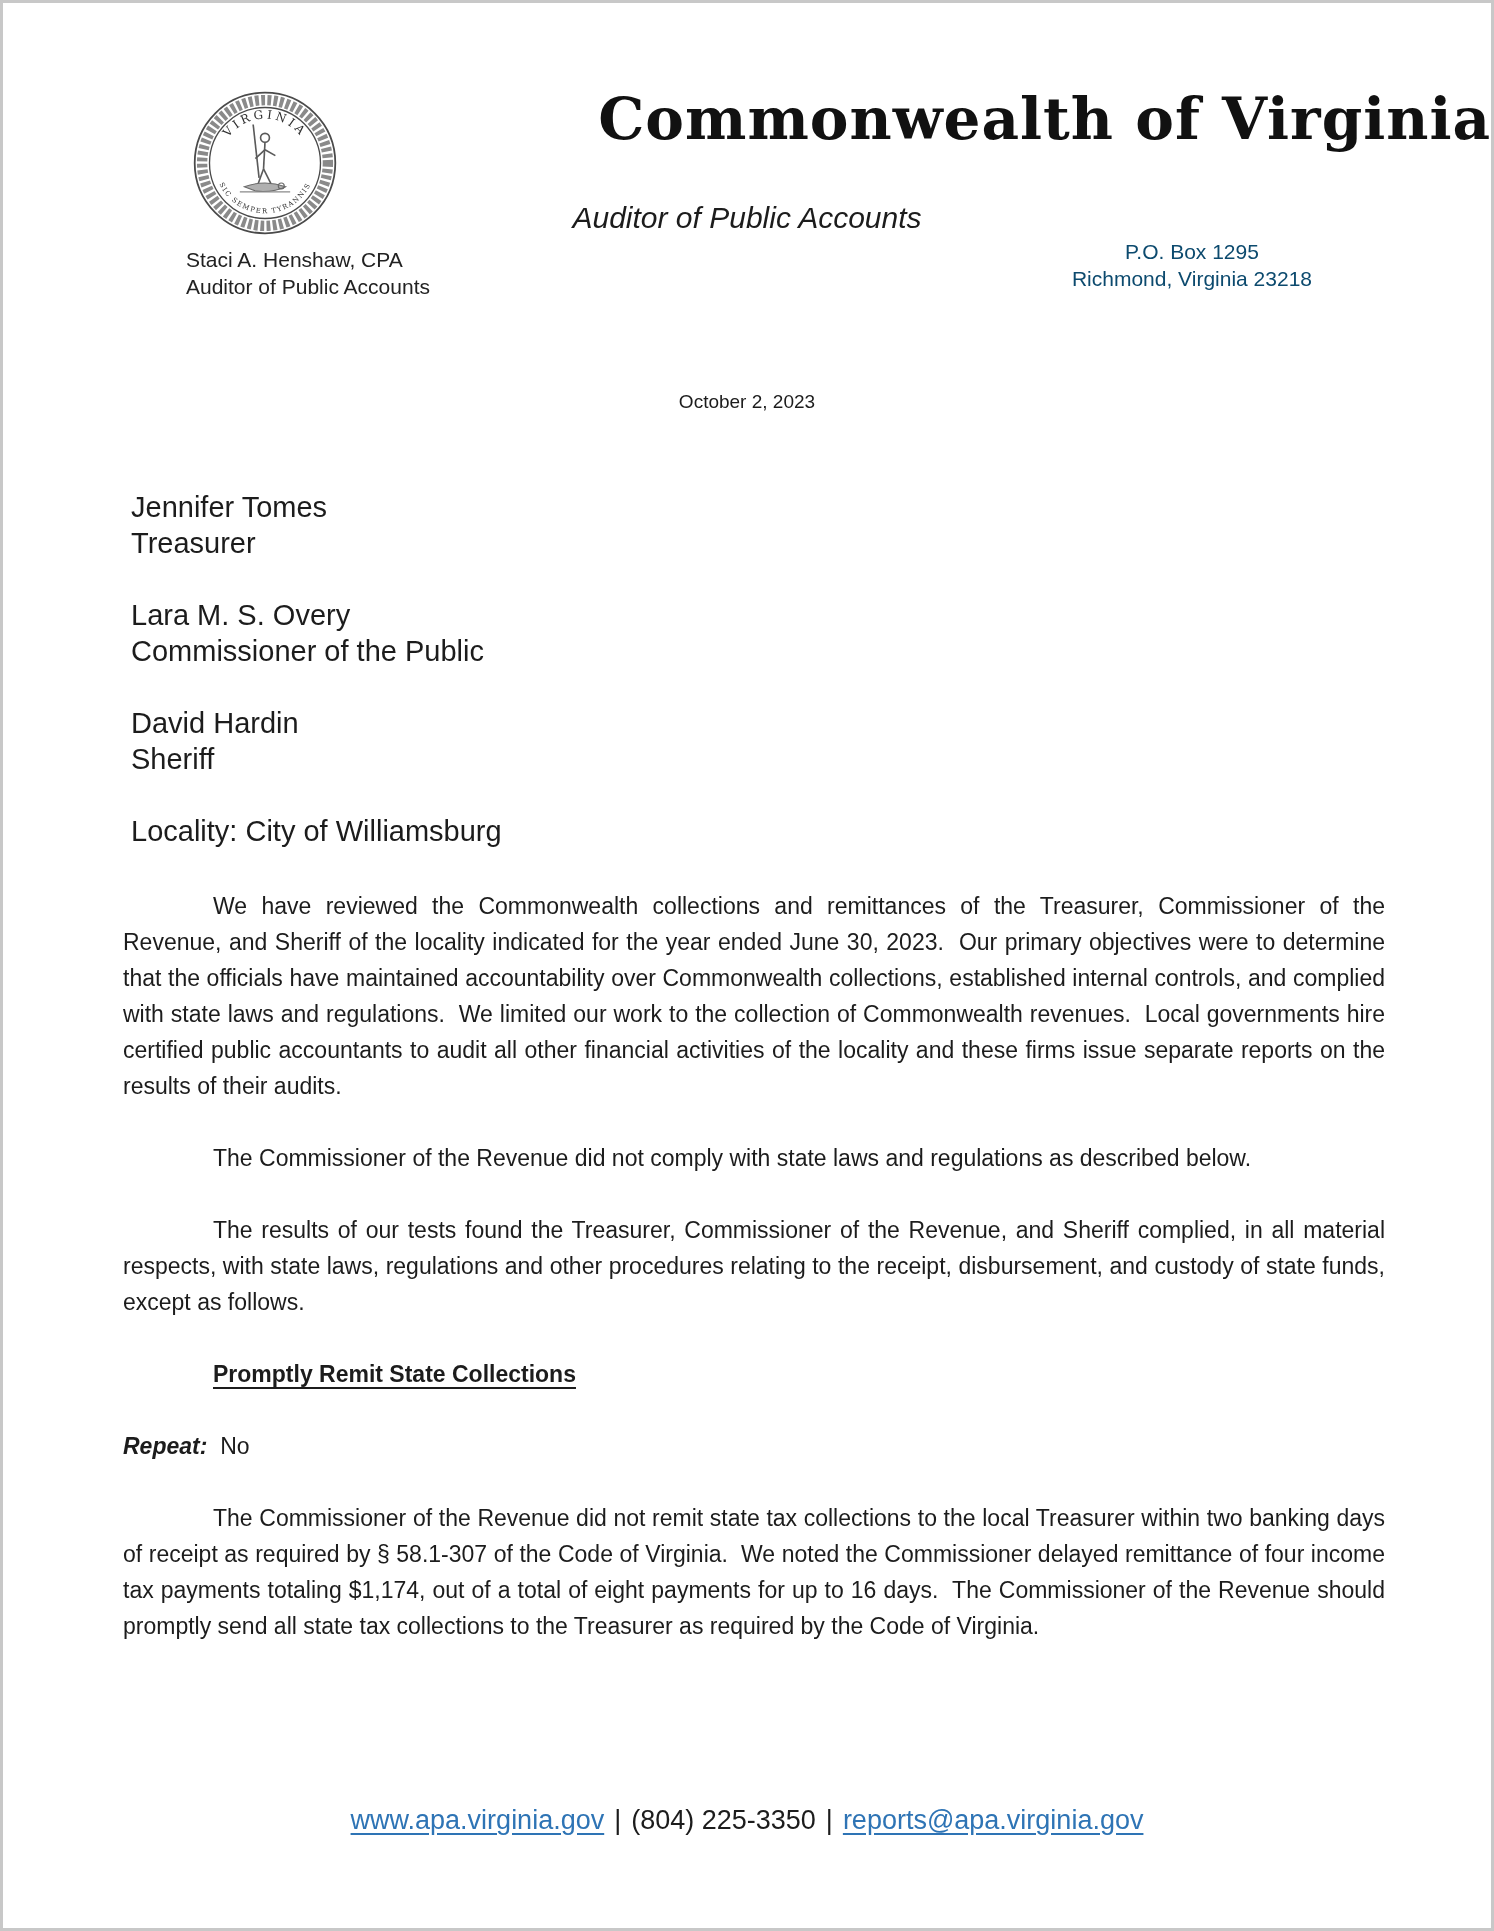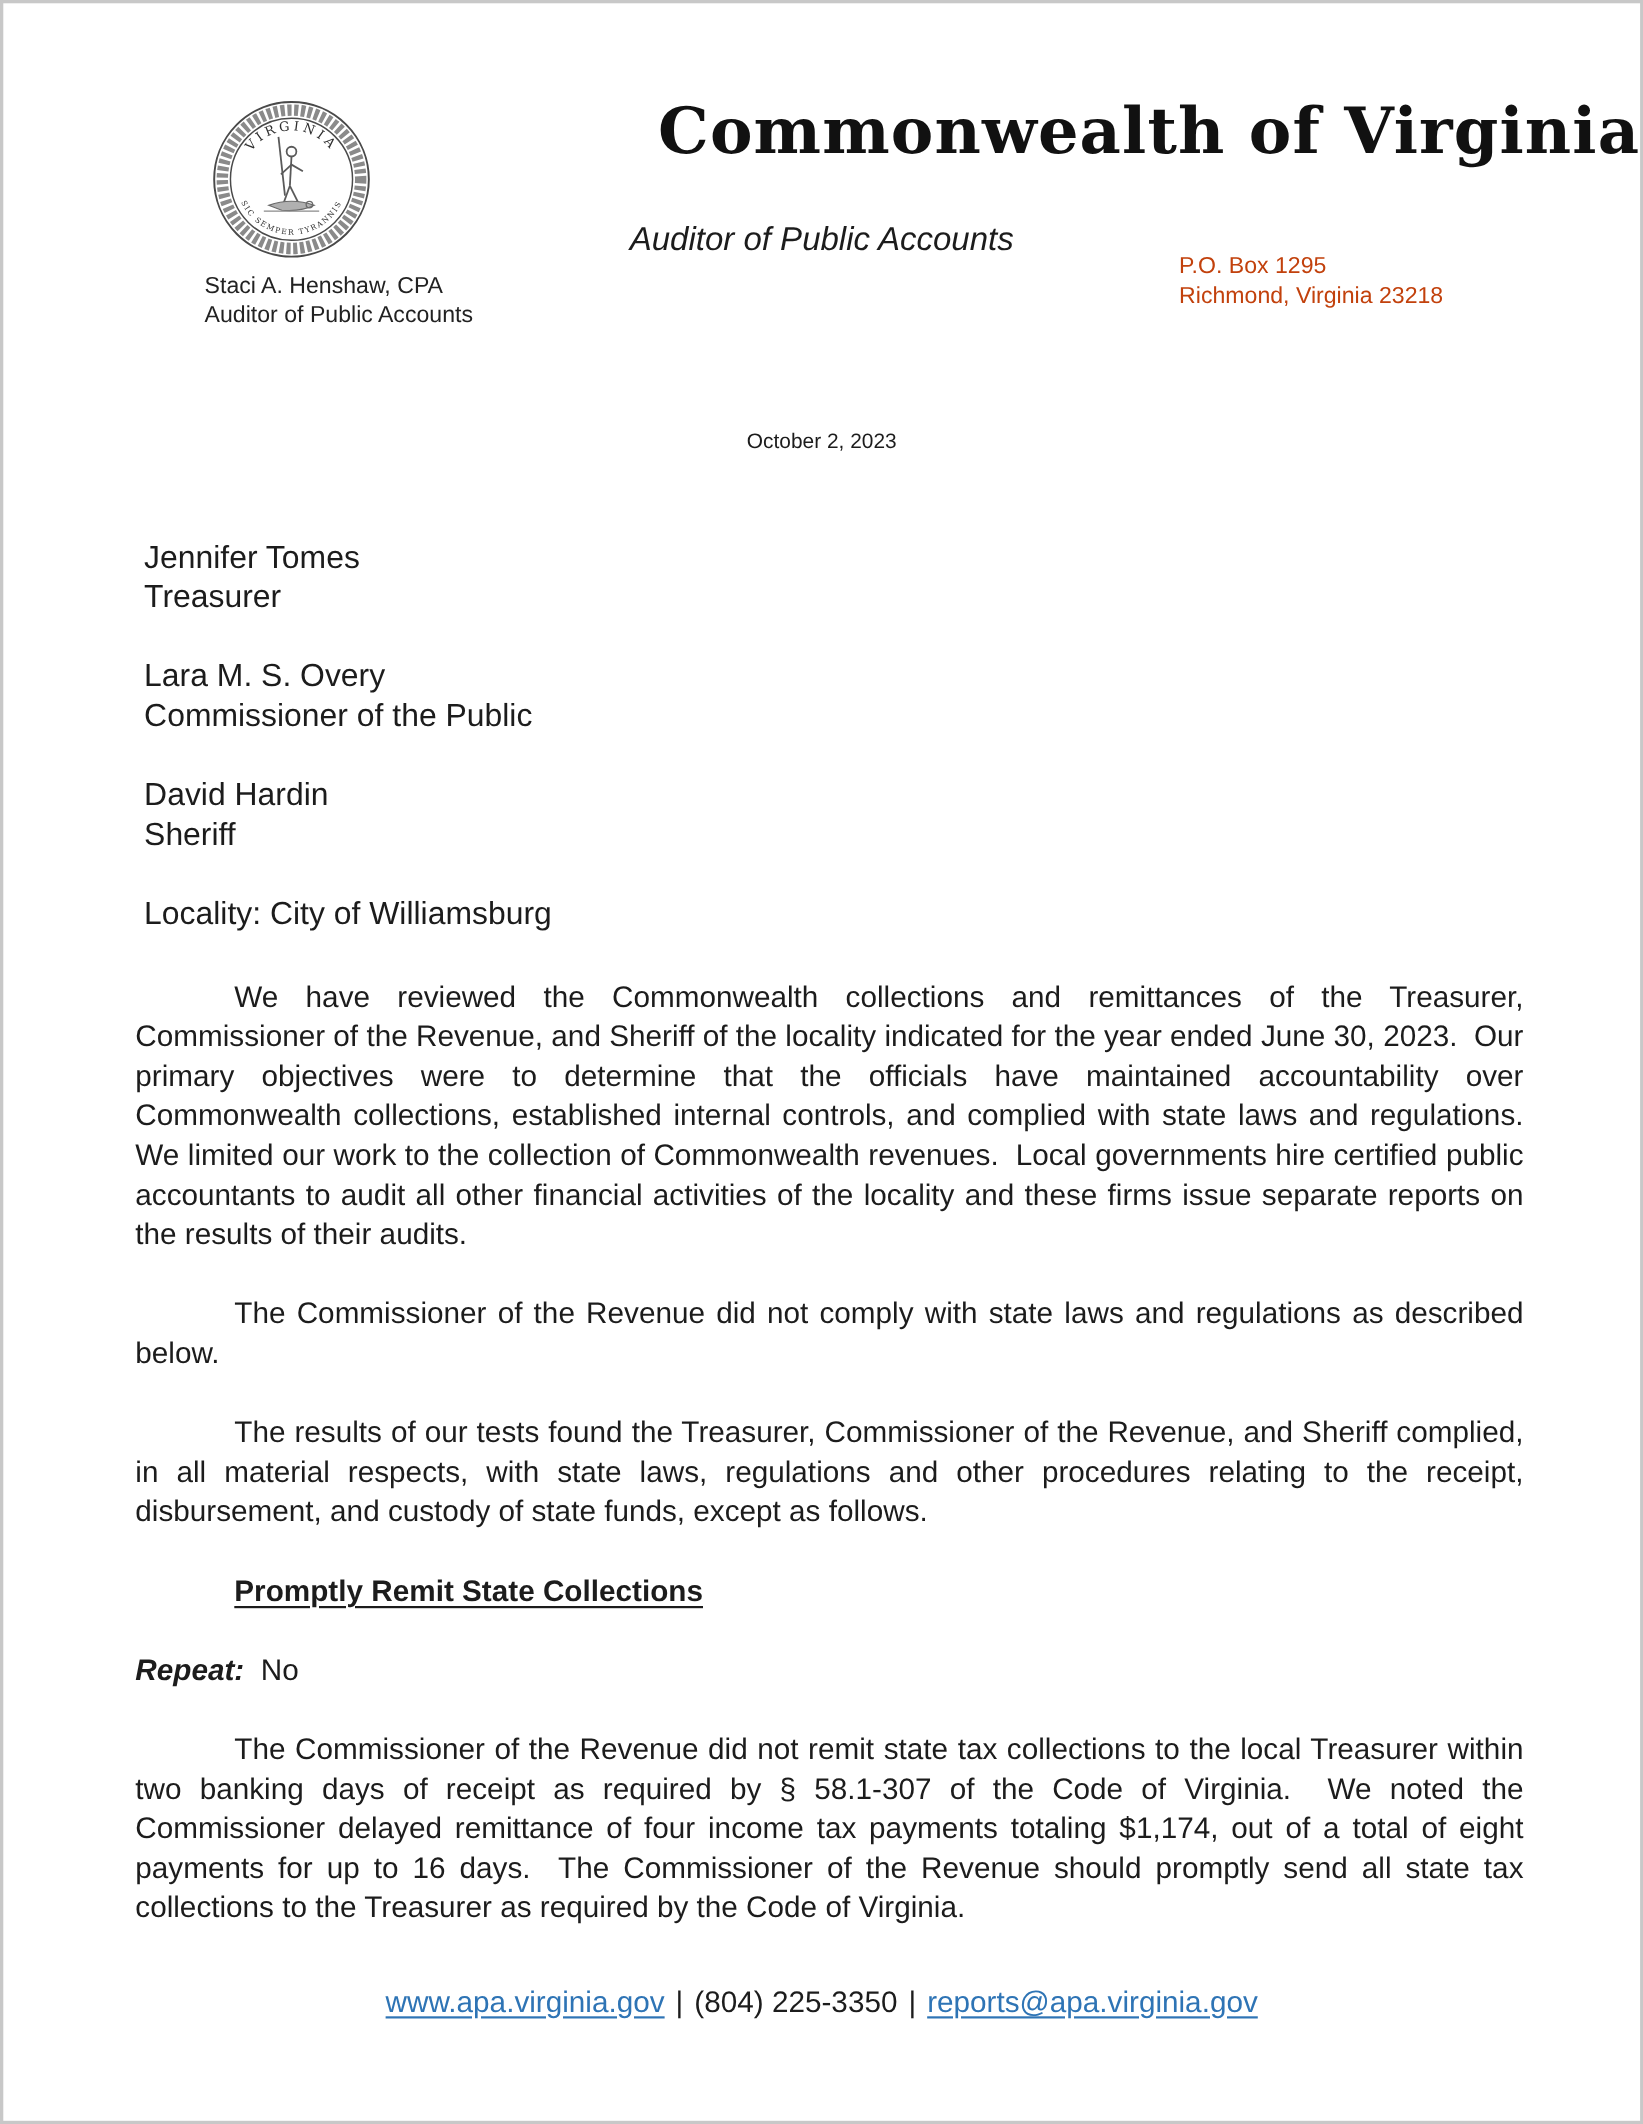--- a/index.html
+++ b/index.html
@@ -33,40 +33,40 @@
     text-align: center;
     font-style: italic;
     font-size: 30px;
     color: #1c1c1c;
   }
   .official-block {
     position: absolute; left: 183px; top: 243px;
     font-size: 21px; line-height: 27px; color: #222;
   }
   .po-block {
-    position: absolute; right: 179px; top: 225px;
-    text-align: left;
-    font-size: 21px; line-height: 27px; color: #c2410c;
+    position: absolute; right: 179px; top: 235px;
+    text-align: center;
+    font-size: 21px; line-height: 27px; color: #0c4a6e;
   }
   
   .date-line {
     position: absolute; left: 0; right: 0; top: 388px;
     text-align: center;
     font-size: 19px;
   }
   .address-block {
     position: absolute; left: 128px; top: 486px;
     font-size: 29px; line-height: 36px;
   }
   .address-block .group { margin-bottom: 36px; }
   .address-block .group:last-child { margin-bottom: 0; }
   .letter-body {
     position: absolute; left: 120px; top: 885px;
     width: 1262px;
-    font-size: 27px; line-height: 36px;
+    font-size: 23px; line-height: 36px;
   }
   .letter-body p {
     margin: 0 0 36px 0;
     text-align: justify;
     text-indent: 90px;
     white-space: pre-wrap;
   }
   .finding-heading {
     font-weight: bold;
     text-decoration: underline;

